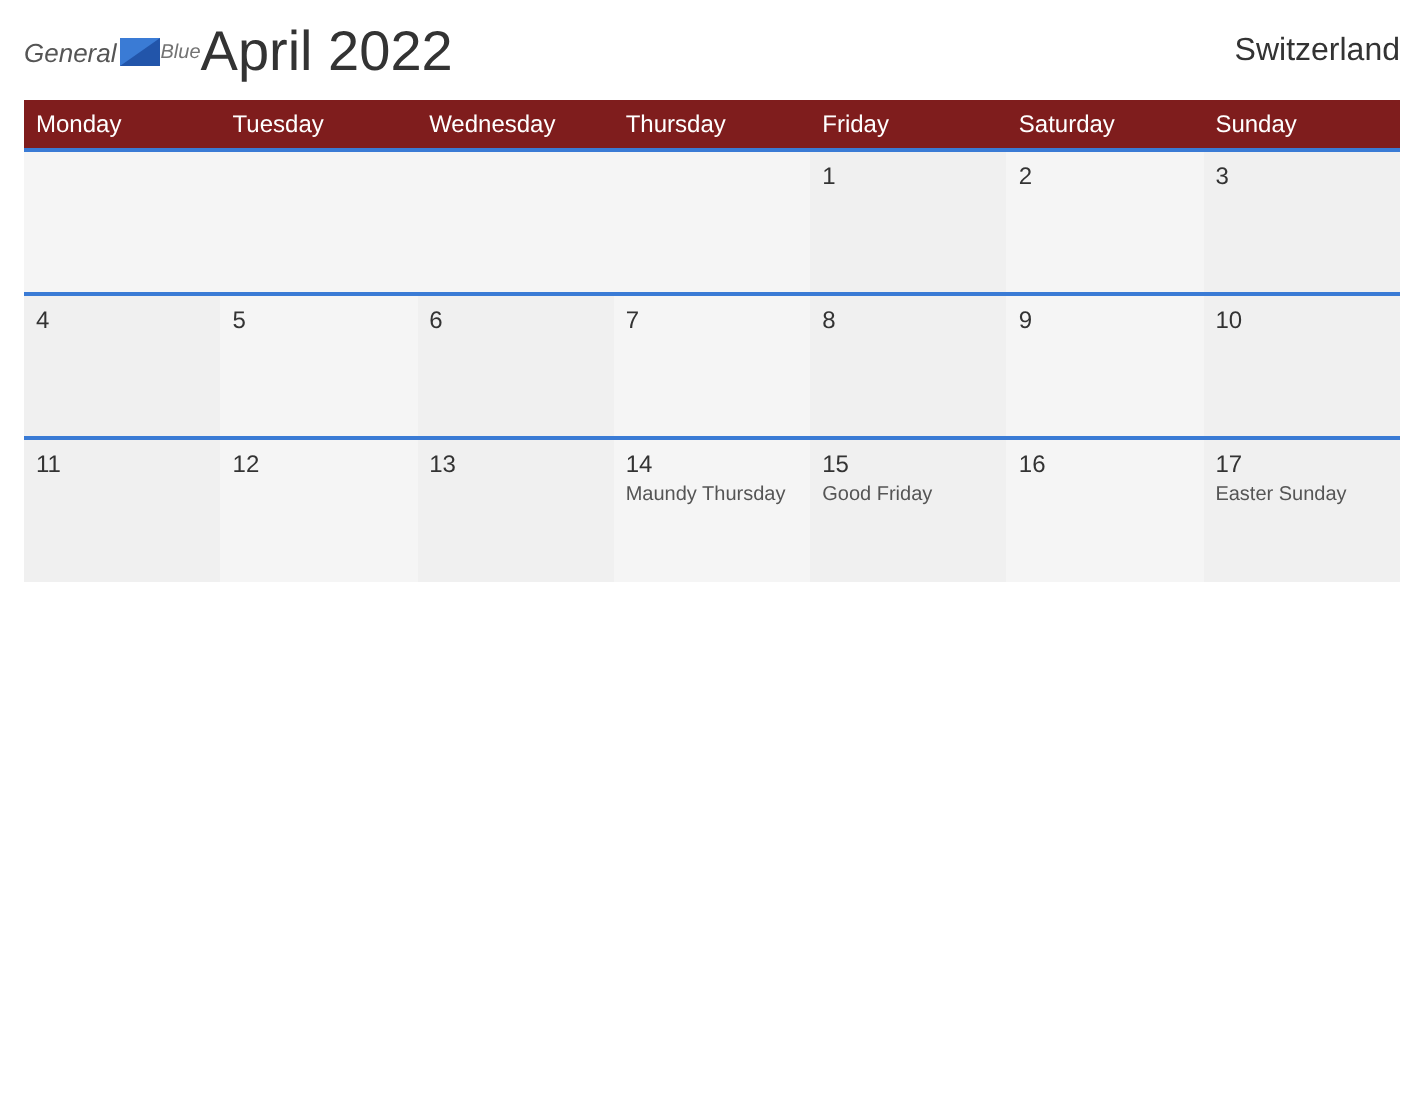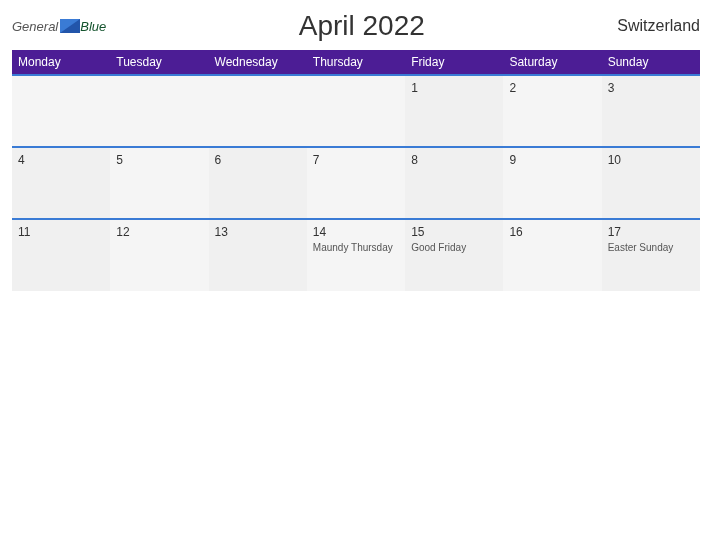--- a/index.html
+++ b/index.html
@@ -32,55 +32,55 @@
       gap: 0;
     }
 
     .logo-text-general {
       font-size: 13px;
       color: #555;
       font-style: italic;
     }
 
     .logo-text-blue {
-      font-size: 13px;
-      color: #14532d;
+      font-size: 10px;
+      color: #737373;
       font-style: italic;
     }
 
     .logo-flag {
       width: 20px;
       height: 14px;
       margin-left: 2px;
     }
 
     .title {
       font-size: 28px;
       color: #333;
       font-weight: normal;
-      text-align: center;
+      text-align: left;
       flex: 1;
     }
 
     .country {
       font-size: 16px;
       color: #333;
       min-width: 80px;
       text-align: right;
     }
 
     
     .calendar {
       width: 100%;
       border-collapse: collapse;
       table-layout: fixed;
     }
 
     .calendar thead tr {
-      background: #4c1d95;
+      background: #7f1d1d;
     }
 
     .calendar thead th {
       color: #fff;
       font-size: 12px;
       font-weight: normal;
       padding: 5px 6px;
       text-align: left;
       border: none;
     }

